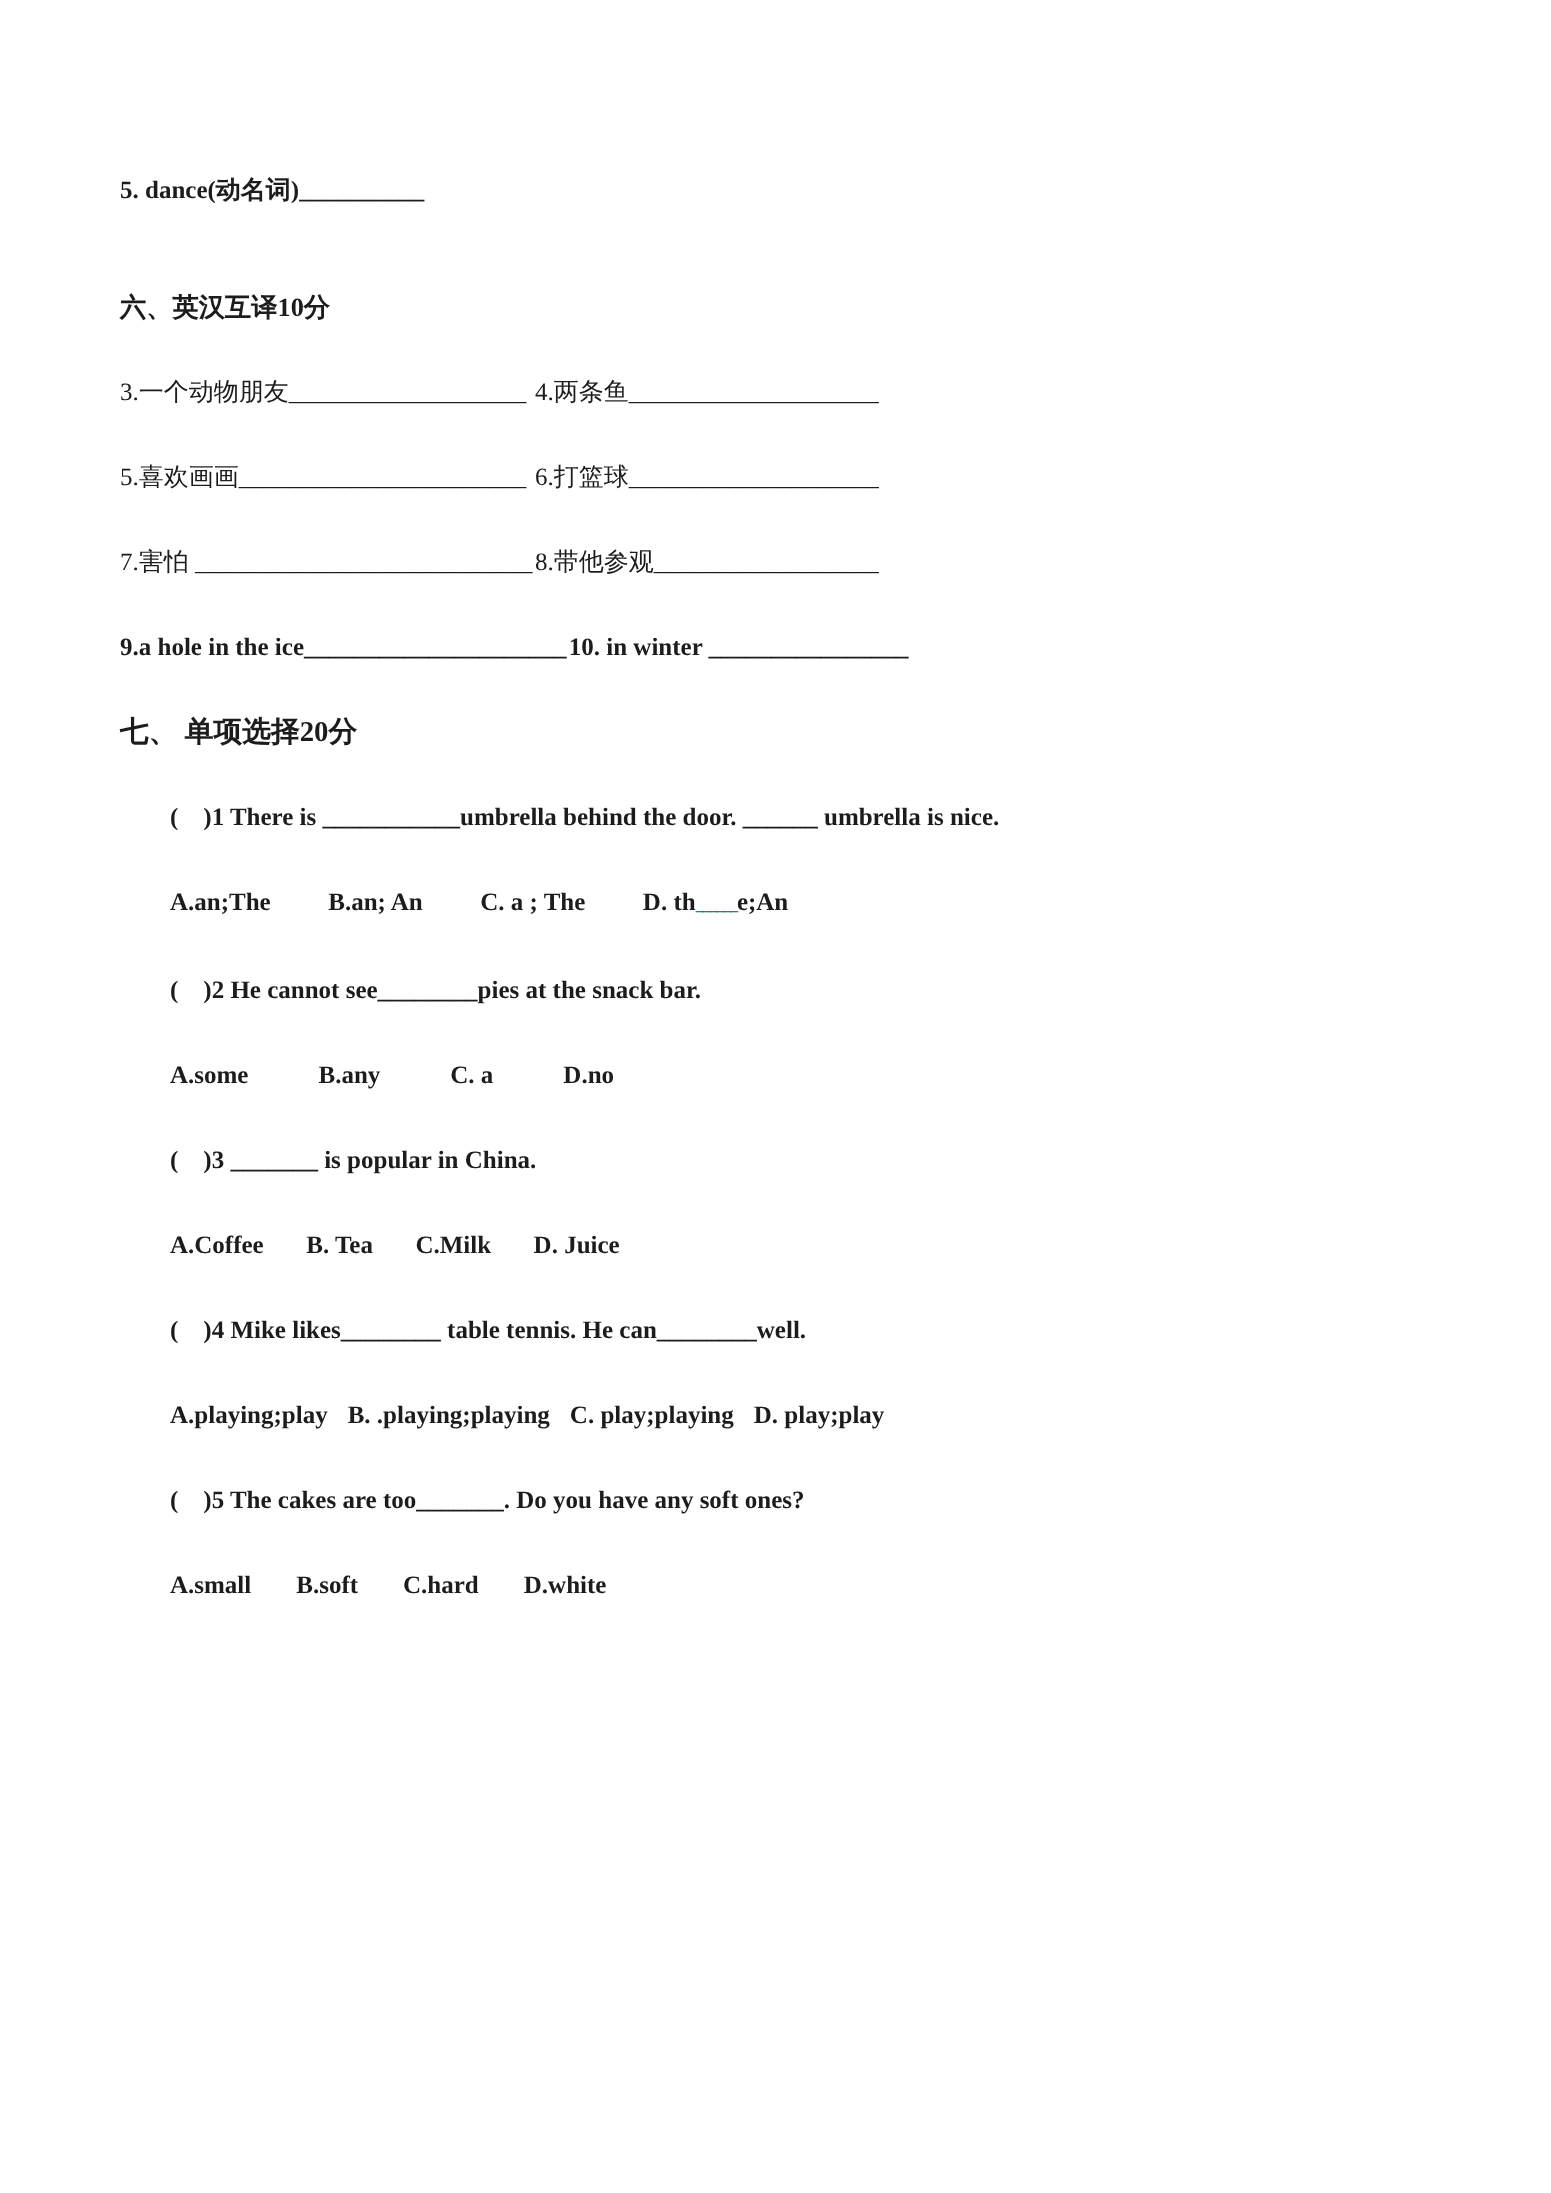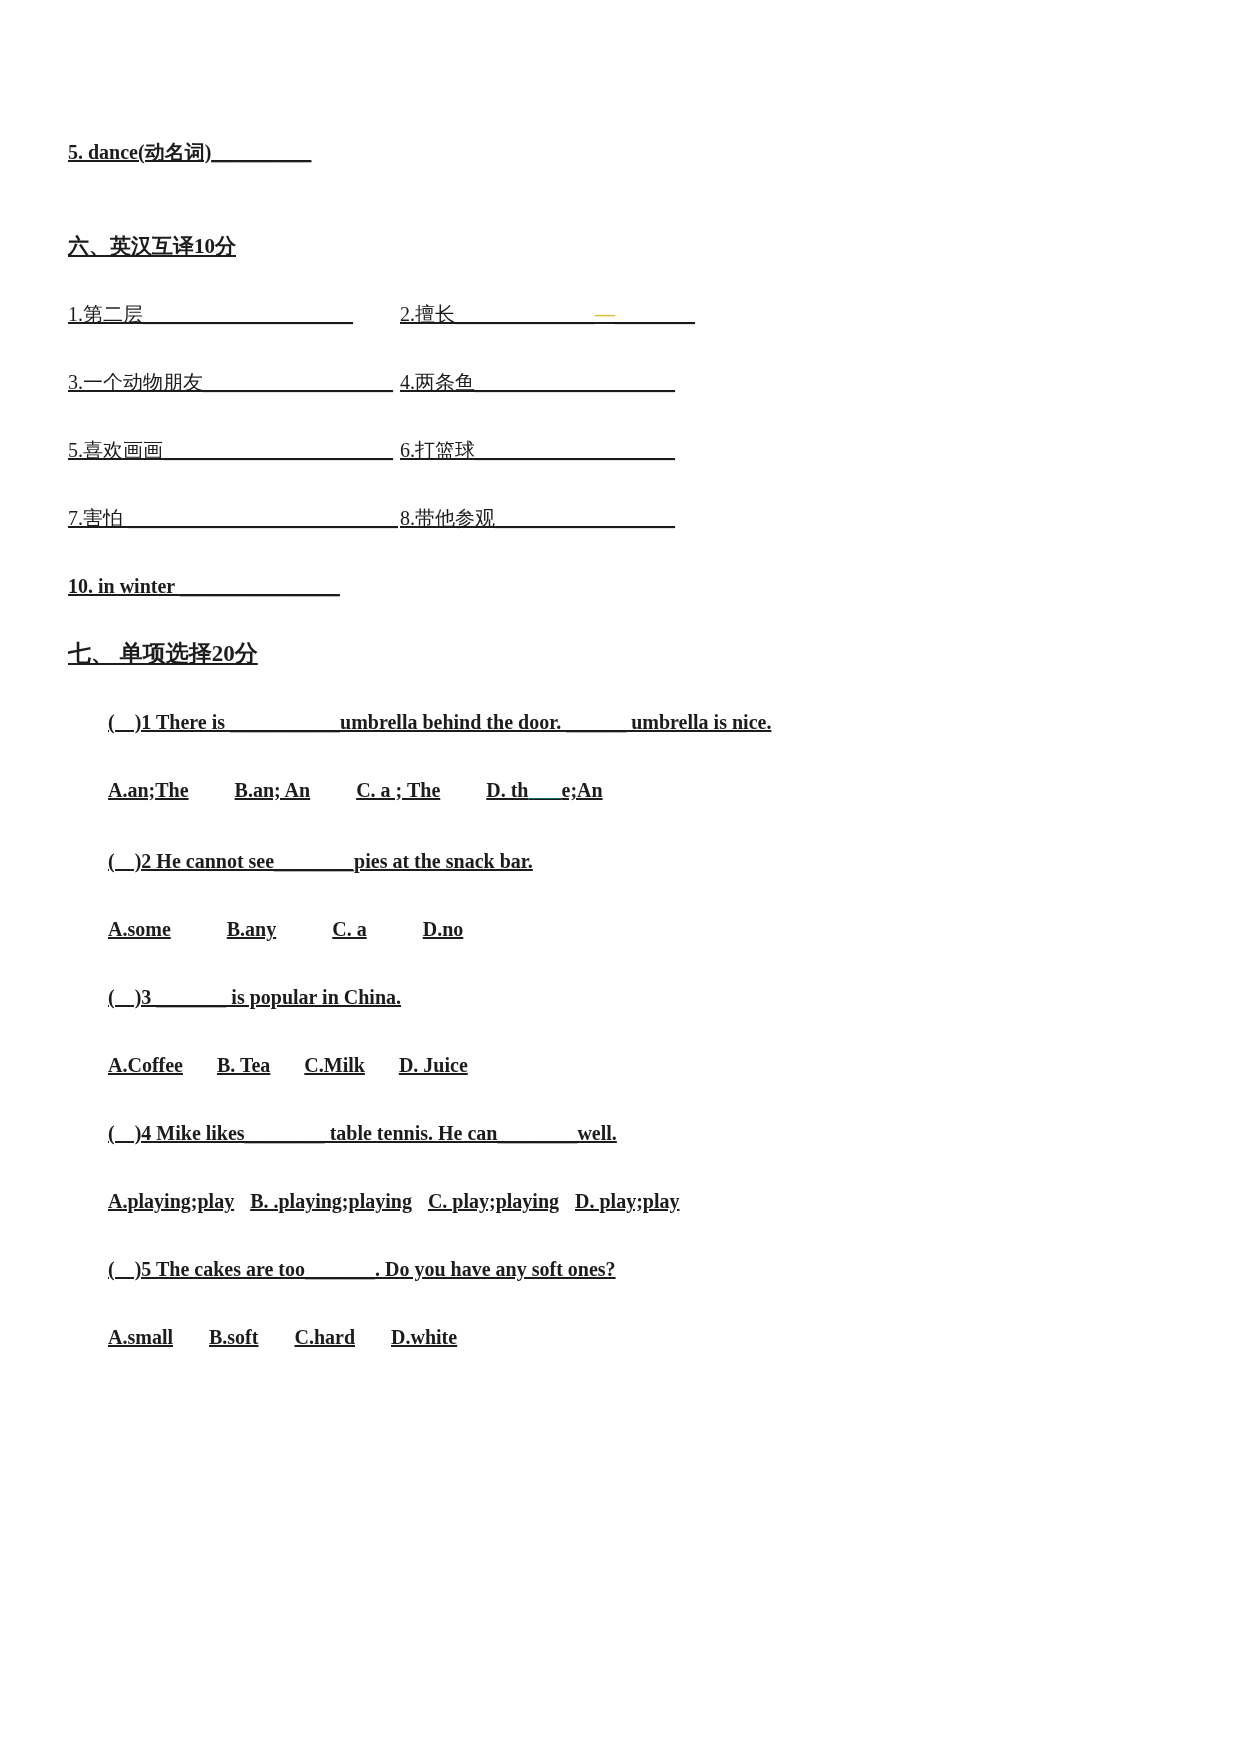--- a/index.html
+++ b/index.html
@@ -11,22 +11,21 @@
     width: 1241px;
     height: 1754px;
     overflow: hidden;
     font-family: "Liberation Serif", "DejaVu Serif", serif;
     color: #1c1c1c;
   }
   .page {
     box-sizing: border-box;
     width: 1241px;
     height: 1242px;
-    padding: 138px 80px 0 68px;
-    text-decoration: underline;
+    padding: 138px 80px 0 96px;
   }
   .line {
     font-size: 20px;
     line-height: 28px;
     margin-bottom: 40px;
     white-space: pre-wrap;
   }
   .bold { font-weight: bold; }
   .sec-title { margin-top: 66px; font-weight: bold; font-size: 21px; }
   .sec7-title { font-weight: bold; font-size: 23px; }
@@ -61,41 +60,38 @@
 </style>
 </head>
 <body>
 
 <div class="page">
 
   <div class="line bold"><span>5. dance(动名词)</span><span>__________</span></div>
 
   <div class="line sec-title">六、英汉互译10分</div>
 
-  <div class="line t-row">
-    <span class="t-left"><span>1.第二层</span><span>_____________________</span></span>
-    <span class="t-right"><span>2.擅长</span><span>______________</span><span class="mark">—</span><span>________</span></span>
-  </div>
 
   <div class="line t-row">
     <span class="t-left"><span>3.一个动物朋友</span><span>___________________</span></span>
     <span class="t-right"><span>4.两条鱼</span><span>____________________</span></span>
   </div>
 
   <div class="line t-row">
     <span class="t-left"><span>5.喜欢画画</span><span>_______________________</span></span>
     <span class="t-right"><span>6.打篮球</span><span>____________________</span></span>
   </div>
 
   <div class="line t-row">
     <span class="t-left"><span>7.害怕 </span><span>___________________________</span></span>
     <span class="t-right"><span>8.带他参观</span><span>__________________</span></span>
   </div>
 
   <div class="line t-row bold wide-left">
+    <span class="t-left"><span>9.a hole in the ice</span><span>_____________________</span></span>
     <span class="t-right"><span>10. in winter </span><span>________________</span></span>
   </div>
 
   <div class="line sec7-title">七、 单项选择20分</div>
 
   <div class="line q bold">(    )1 There is ___________umbrella behind the door. ______ umbrella is nice.</div>
   <div class="line q opts g44">
     <span class="opt">A.an;The</span>
     <span class="opt">B.an; An</span>
     <span class="opt">C. a ; The</span>

